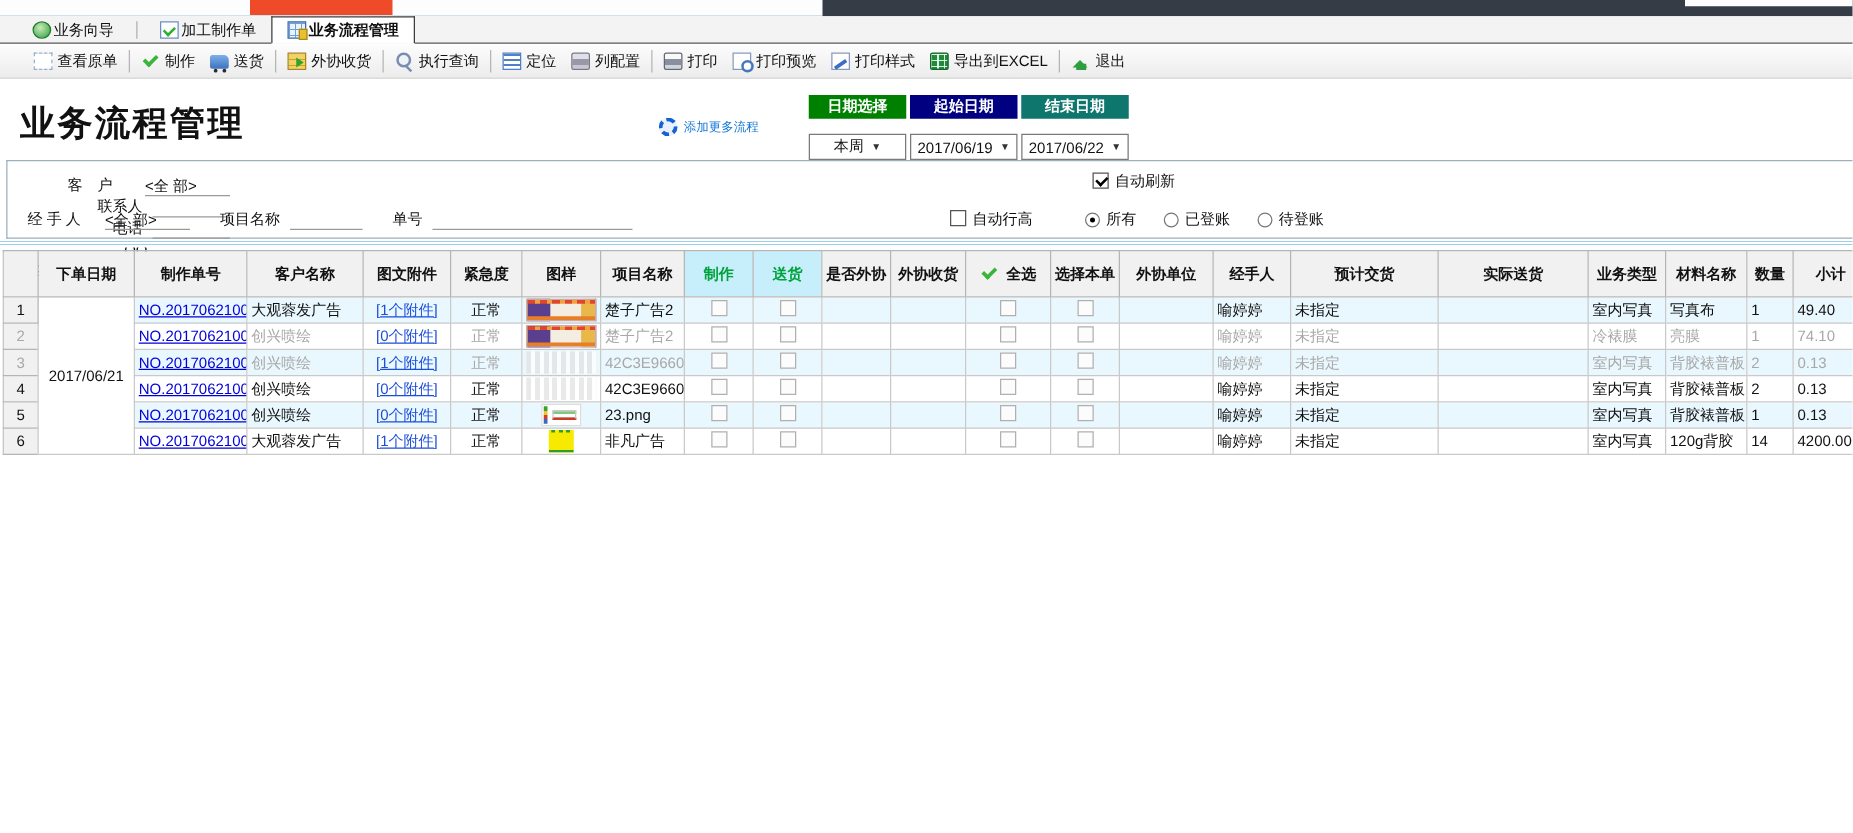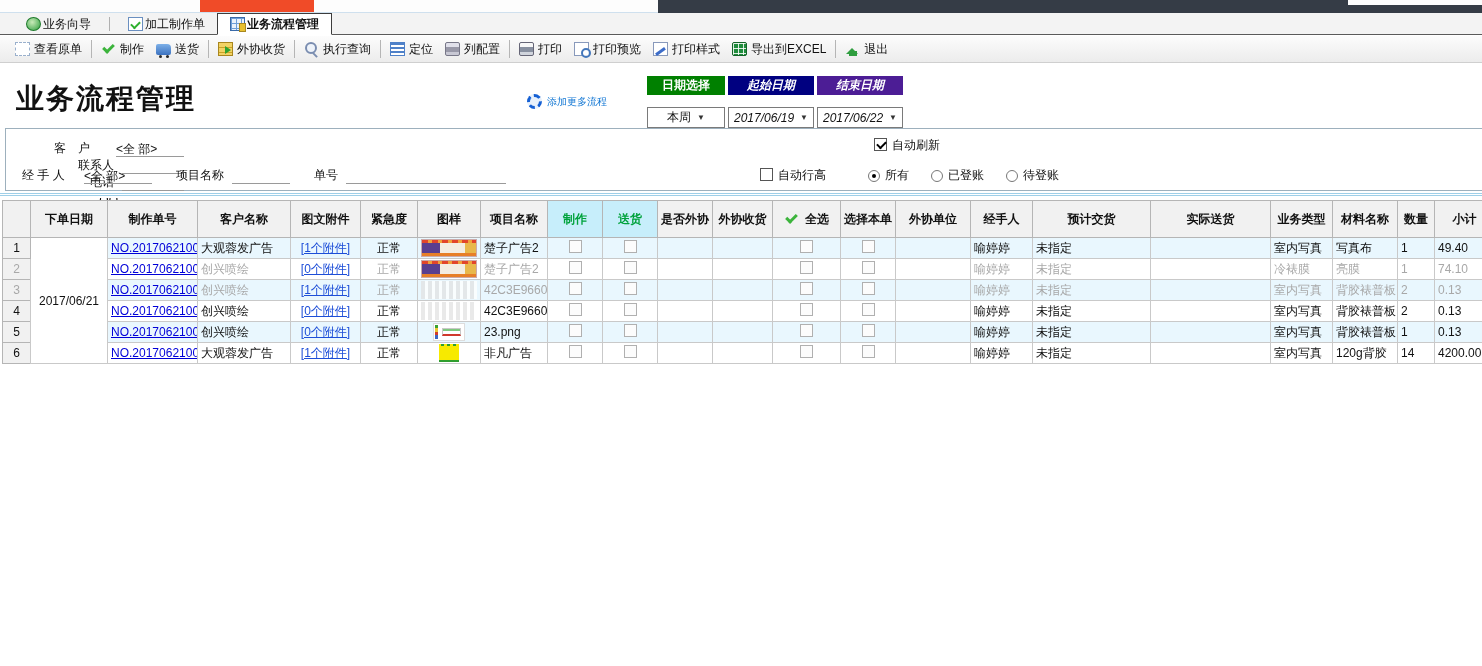--- a/index.html
+++ b/index.html
@@ -15,21 +15,21 @@
   
   .tab-bar { position:absolute; top:13px; left:0; right:0; height:22px; background:#f3f3f3;
     border-bottom:1px solid #5a5a5a; display:flex; align-items:flex-end; padding-left:14px; }
   .tab { display:flex; align-items:center; gap:2px; height:20px; padding:0 12px; white-space:nowrap; cursor:default; }
   .tab.active { background:#fff; border:1px solid #3c3c3c; border-bottom:1px solid #fff; font-weight:bold; height:22px; margin-bottom:-1px; }
   .vsep { width:1px; height:14px; background:#b0b0b0; margin:0 6px 3px 6px; }
 
   
   .toolbar { position:absolute; top:36px; left:0; right:0; height:27px;
     background:linear-gradient(#fcfcfc,#ececec); border-bottom:1px solid #cfcfcf;
-    display:flex; align-items:center; padding-left:9px; }
+    display:flex; align-items:center; padding-left:21px; }
   .tbtn { display:flex; align-items:center; gap:4px; padding:2px 6px; white-space:nowrap; cursor:default; }
   .tsep { width:1px; height:18px; background:#b5b5b5; margin:0 3px; }
 
   
   .ic { display:inline-block; width:15px; height:14px; position:relative; flex:0 0 auto; }
   .ic-globe { background:radial-gradient(circle at 40% 35%, #c8eab8, #2e9e3e); border-radius:50%; border:1px solid #1d7a2a; }
   .ic-doc-check { background:#fff; border:1px solid #6a8fc0; }
   .ic-doc-check::after { content:""; position:absolute; left:2px; top:3px; width:7px; height:4px;
     border-left:2px solid #2eb02e; border-bottom:2px solid #2eb02e; transform:rotate(-45deg); }
   .ic-grid-table { background:
@@ -62,21 +62,21 @@
   .ic-exit-home::after { content:""; position:absolute; bottom:0; left:4px; width:8px; height:5px; background:#2f9e3f; }
 
   
   .page-title { position:absolute; left:16px; top:80px; font-size:28px; font-weight:bold; letter-spacing:2px; white-space:nowrap; }
   .add-flow { position:absolute; left:527px; top:94px; display:flex; align-items:center; gap:5px; color:#1478d4; font-size:10px; cursor:default; }
   .gear { width:15px; height:15px; border:3px dashed #1560d4; border-radius:50%; background:#e8f1fc; }
 
   .date-picker { position:absolute; left:647px; top:76px; display:flex; gap:3px; }
   .dp-col { display:flex; flex-direction:column; gap:12px; }
   .dp-col:nth-child(1) { width:78px; }
-  .dp-col:nth-child(2), .dp-col:nth-child(3) { width:86px;font-style:italic; }
+  .dp-col:nth-child(2), .dp-col:nth-child(3) { width:86px; }
   .dp-head { height:19px; line-height:19px; color:#fff; text-align:center; font-weight:bold; }
   .dp-val { height:21px; border:1px solid #7a7a7a; background:#fff; display:flex; align-items:center; justify-content:center; gap:6px; }
   .arr { font-size:8px; color:#333; }
 
   
   .filters { position:absolute; left:5px; top:128px; width:1477px; height:63px; background:#fff; border:1px solid #9db0bd; border-right:none; }
   .frow { position:absolute; left:16px; display:flex; align-items:flex-end; white-space:nowrap; }
   .frow1 { top:11px;flex-direction:column; } .frow2 { top:38px; }
   .ffield { display:flex; align-items:flex-end; margin-right:24px; }
   .fl { display:inline-block; margin-right:8px; }
@@ -232,21 +232,21 @@
       </div>
     </div>
     <div class="dp-col">
       <div class="dp-head" style="background: rgb(0, 0, 128);">起始日期</div>
       <div class="dp-val">
         <span>2017/06/19</span>
         <span class="arr">▼</span>
       </div>
     </div>
     <div class="dp-col">
-      <div class="dp-head" style="background: #4c1d95;">结束日期</div>
+      <div class="dp-head" style="background: #0f766e;">结束日期</div>
       <div class="dp-val">
         <span>2017/06/22</span>
         <span class="arr">▼</span>
       </div>
     </div>
   </div>
 
 <div class="filters">
   <div class="frow frow1">
       <span class="ffield" data-key="customer">

